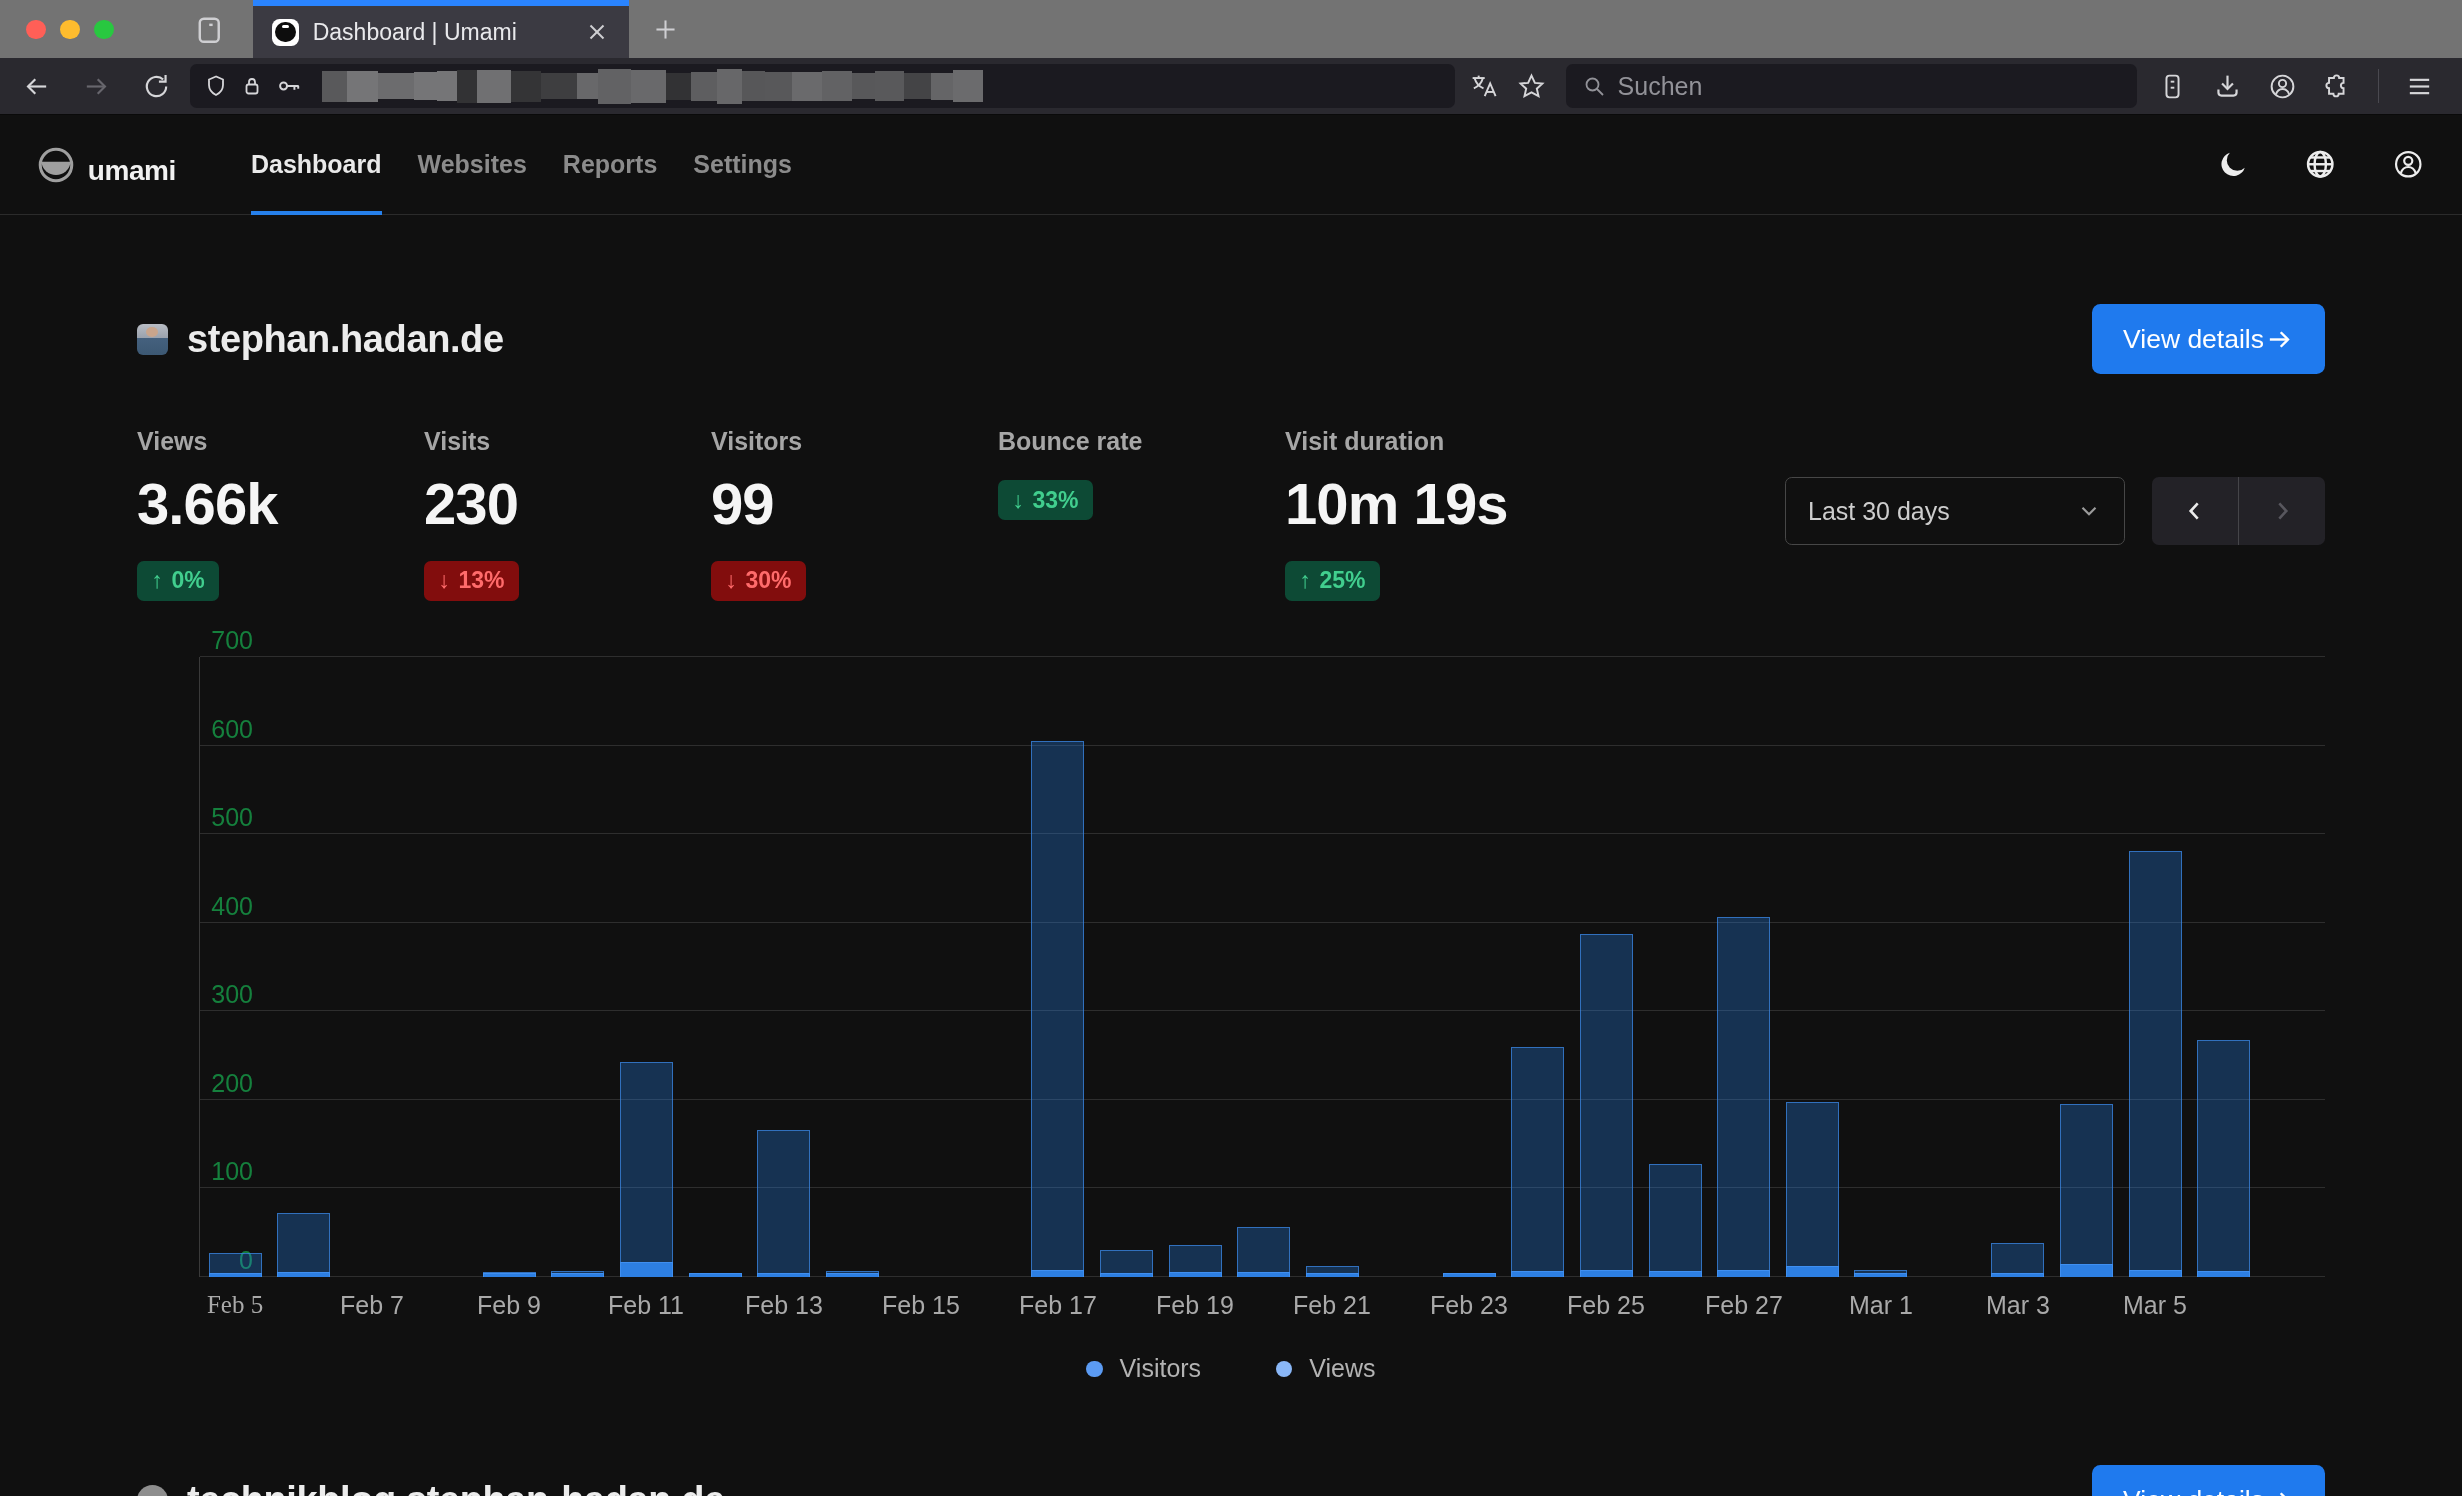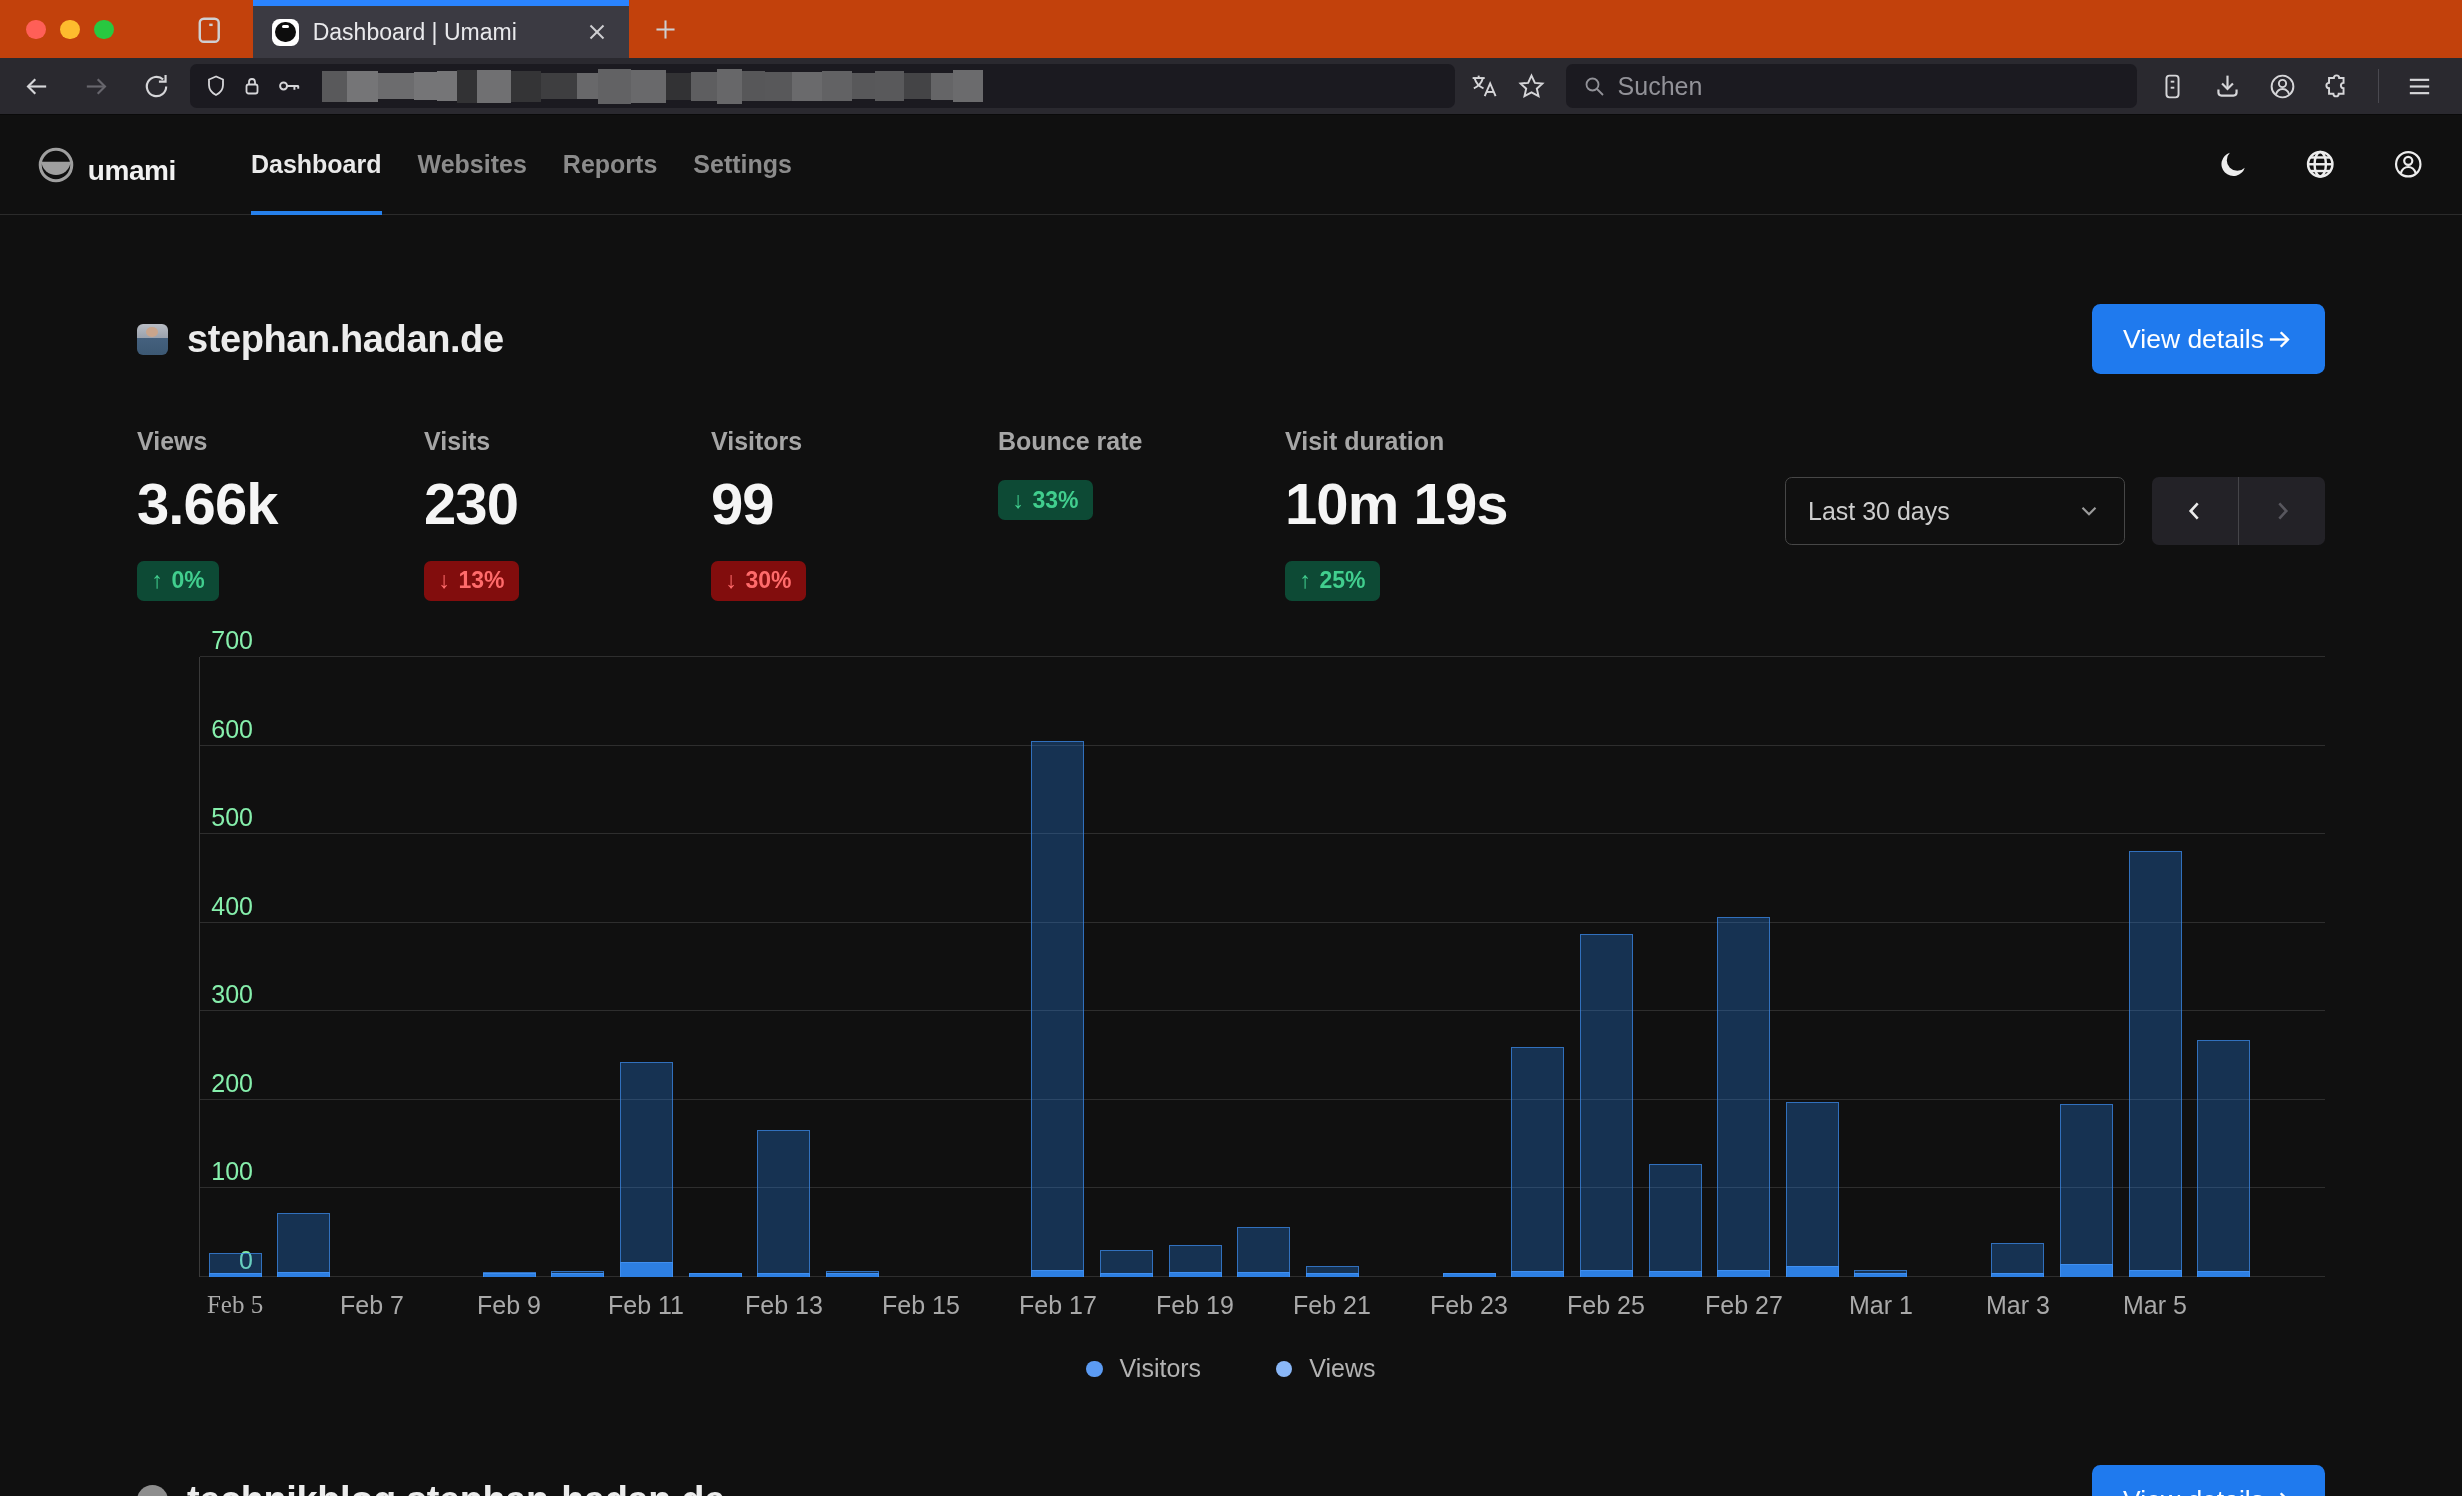--- a/index.html
+++ b/index.html
@@ -1,20 +1,20 @@
 <!DOCTYPE html>
 <html style="font-size:13.7px"><head>
 <meta charset="utf-8">
 <style>
   * { margin:0; padding:0; box-sizing:border-box; }
   html,body { width:2462px; height:1496px; overflow:hidden; background:#101010;
               font-family:"Liberation Sans", sans-serif; }
 
   
-  .tabstrip { height:58px; background:#c2410c; position:relative; display:flex; align-items:center; }
+  .tabstrip { height:58px; background:#737373; position:relative; display:flex; align-items:center; }
   .traffic { position:absolute; left:26px; top:19.7px; display:flex; gap:14.5px; }
   .traffic span { width:19.7px; height:19.7px; border-radius:50%; display:block; }
   .t-red{background:#ff5f57;} .t-yellow{background:#febc2e;} .t-green{background:#28c840;}
   .sidebar-toggle { position:absolute; left:193px; top:13.7px; width:32.5px; height:32.5px; color:#cfcfd2; }
   .tab { position:absolute; left:253px; top:0; width:376px; height:58px; background:#3b3a42;
          border-top:6px solid #2a84ff; display:flex; align-items:center; padding:0 19px; gap:13.7px; }
   .tab-title { color:#e9e9ec; font-size:23px; flex:1; white-space:nowrap; }
   .favicon { width:27px; height:27px; background:#fff; border-radius:7.7px; position:relative; flex:none; }
   .favicon::before{ content:""; position:absolute; left:3.4px; top:3.4px; width:20.5px; height:20.5px;
                     border-radius:50%; background:#0d0d0d; }
@@ -83,21 +83,21 @@
   .pager .half { flex:1; display:flex; align-items:center; justify-content:center; cursor:pointer; }
   .pager .divider { width:0.9px; background:#454549; }
   .pg-ico { width:26px; height:26px; }
   .pg-ico.on { color:#ececec; } .pg-ico.off { color:#58575e; }
 
   
   .chart { margin-top:56px; position:relative; height:684px; }
   .plot { position:absolute; left:62px; right:0; top:0; height:620px; border-left:0.9px solid #3a3a3a; }
   .gridline { position:absolute; left:0; right:0; height:0.9px; background:rgba(255,255,255,0.13); }
   .ylabel { position:absolute; right:calc(100% - 53px); transform:translateY(-50%);
-            font-size:25px; color:#86efac; }
+            font-size:25px; color:#15803d; }
   .bar { position:absolute; bottom:0; }
   .bar.views { background:rgba(38,128,235,0.30); border:1.7px solid rgba(59,134,226,0.75); border-bottom:none; }
   .bar.visitors { background:#2d7fe2; border:1.7px solid #3f8ff0; border-bottom:none; }
   .xlabel { position:absolute; top:634px; transform:translateX(-50%); font-size:25px; color:#a9a9a9; white-space:nowrap; }
 
   .legend { margin-top:13.7px; display:flex; justify-content:center; gap:75px; }
   .legend-item { display:flex; align-items:center; gap:17px; cursor:pointer; }
   .legend-dot { width:16.2px; height:16.2px; border-radius:50%; }
   .legend-label { font-size:25px; color:#b3b3b3; }
 

